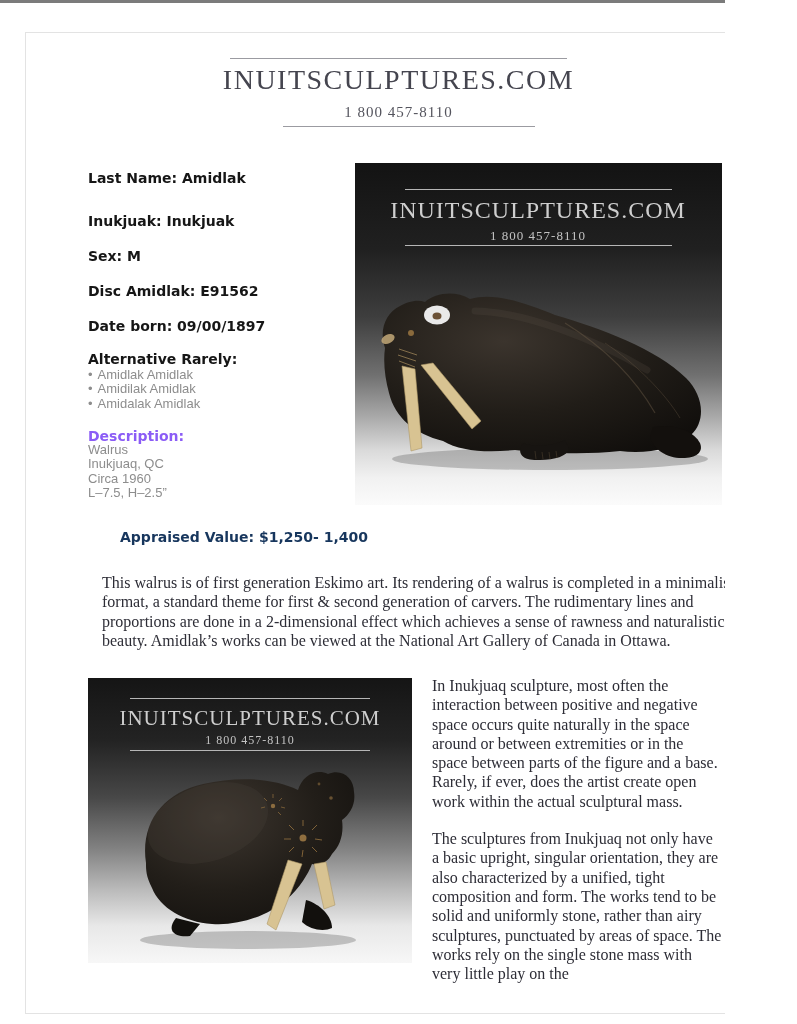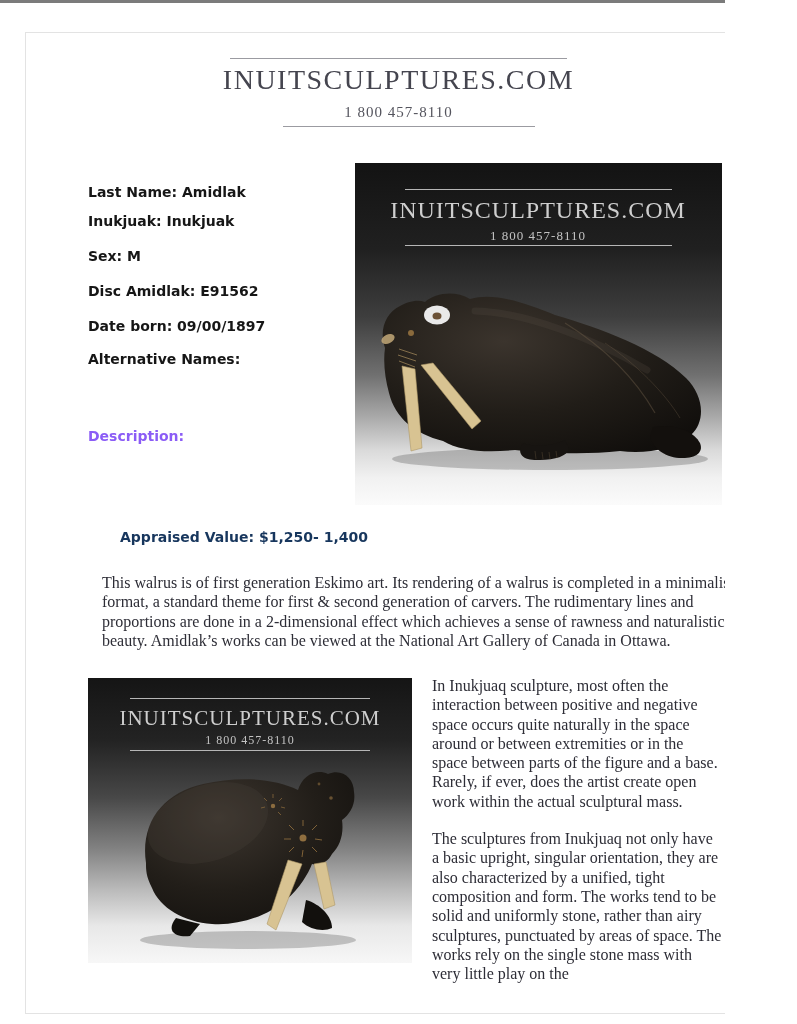--- a/index.html
+++ b/index.html
@@ -13,21 +13,21 @@
   .rule-top{left:230px;top:58px;width:337px;}
   .rule-bottom{left:283px;top:126px;width:252px;}
   .site-title{position:absolute;left:0;top:65px;width:797px;text-align:center;
     font-family:"Liberation Serif",serif;font-size:28px;line-height:30px;letter-spacing:1.5px;color:#45454f;}
   .site-phone{position:absolute;left:0;top:104px;width:797px;text-align:center;
     font-family:"Liberation Serif",serif;font-size:15px;line-height:16px;letter-spacing:1px;color:#54545d;}
 
   
   .field{position:absolute;left:88px;font-family:"DejaVu Sans",sans-serif;font-weight:bold;
     font-size:14px;line-height:17px;color:#161616;}
-  .f1{top:184px}.f2{top:213px}.f3{top:248px}.f4{top:283px}.f5{top:318px}
+  .f1{top:170px}.f2{top:213px}.f3{top:248px}.f4{top:283px}.f5{top:318px}
 
   .sec-heading{position:absolute;left:88px;font-family:"DejaVu Sans",sans-serif;font-weight:bold;
     font-size:14px;line-height:17px;color:#161616;}
   .alt-heading{top:351px;}
   .alt-list{position:absolute;left:88px;top:368px;margin:0;padding:0;list-style:none;}
   .alt-list li{font-size:13px;line-height:14.3px;color:#8d8d8d;}
   .alt-list .bullet{margin-right:5px;}
   .desc-heading{top:428px;color:#8b5cf6;}
   .desc-lines{position:absolute;left:88px;top:443px;}
   .desc-lines div{font-size:13px;line-height:14.3px;color:#8d8d8d;}
@@ -57,23 +57,34 @@
   <div class="site-title">INUITSCULPTURES.COM</div>
   <div class="site-phone">1 800 457-8110</div>
   <div class="rule rule-bottom"></div>
 
   <div class="field f1">Last Name: Amidlak</div>
   <div class="field f2">Inukjuak: Inukjuak</div>
   <div class="field f3">Sex: M</div>
   <div class="field f4">Disc Amidlak: E91562</div>
   <div class="field f5">Date born: 09/00/1897</div>
 
-  <div class="sec-heading alt-heading">Alternative Names:</div>
+  <div class="sec-heading alt-heading">Alternative Rarely:</div>
+  <ul class="alt-list">
+    <li><span class="bullet">•</span><span>Amidlak Amidlak</span></li>
+    <li><span class="bullet">•</span><span>Amidilak Amidlak</span></li>
+    <li><span class="bullet">•</span><span>Amidalak Amidlak</span></li>
+  </ul>
 
   <div class="sec-heading desc-heading">Description:</div>
+  <div class="desc-lines">
+    <div>Walrus</div>
+    <div>Inukjuaq, QC</div>
+    <div>Circa 1960</div>
+    <div>L–7.5, H–2.5”</div>
+  </div>
 
   <div class="photo-main">
     <svg width="367" height="342" viewBox="0 0 367 342">
       <defs>
         <linearGradient id="bg1" x1="0" y1="0" x2="0" y2="1">
           <stop offset="0" stop-color="#131313"></stop>
             <stop offset="0.25" stop-color="#202020"></stop>
           <stop offset="0.45" stop-color="#3e3e3e"></stop>
             <stop offset="0.62" stop-color="#707070"></stop>
           <stop offset="0.74" stop-color="#a8a8a8"></stop>

